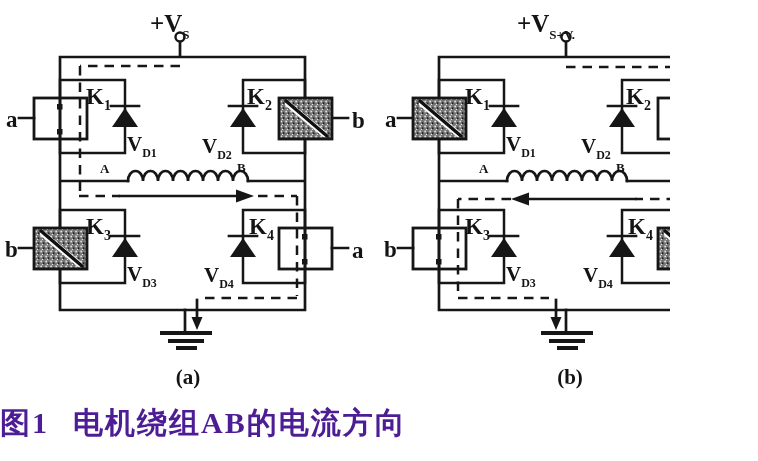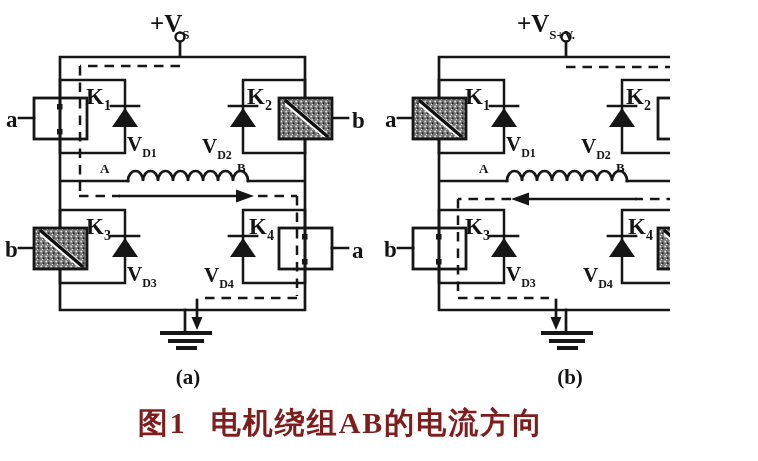--- a/index.html
+++ b/index.html
@@ -16,22 +16,22 @@
   .wdiag{stroke:#fbfbfb;stroke-width:6;fill:none;stroke-linecap:round;}
   .bdiag{stroke:#101010;stroke-width:3.4;fill:none;stroke-linecap:round;}
   
   text{font-family:"Liberation Serif",serif;font-weight:bold;fill:#141414;}
   .tk{font-size:23px;} .tk .sub{font-size:14px;}
   .tv{font-size:21px;} .tv .sub{font-size:12px;}
   .ts{font-size:25px;} .ts .sub{font-size:13px;}
   .tn{font-size:13px;}
   .tt{font-size:23px;}
   .tl{font-size:21px;}
-  .caption{position:absolute;top:403px;left:6px;width:100%;text-align:center;
-           font-weight:bold;font-size:30px;color:#7f1d1d;letter-spacing:2px;}
+  .caption{position:absolute;top:403px;left:0;width:100%;text-align:left;
+           font-weight:bold;font-size:30px;color:#4c1d95;letter-spacing:2px;}
   .caption .figno{margin-right:24px;}
   .watermark{position:absolute;top:432px;right:3px;font-family:"DejaVu Sans Mono",monospace;
              font-size:15px;color:#9b9b9b;letter-spacing:2.5px;}
 </style>
 </head>
 <body>
 
 <div id="stage">
 
   <svg width="379" height="400" viewBox="0 0 379 400" style="left:0">

